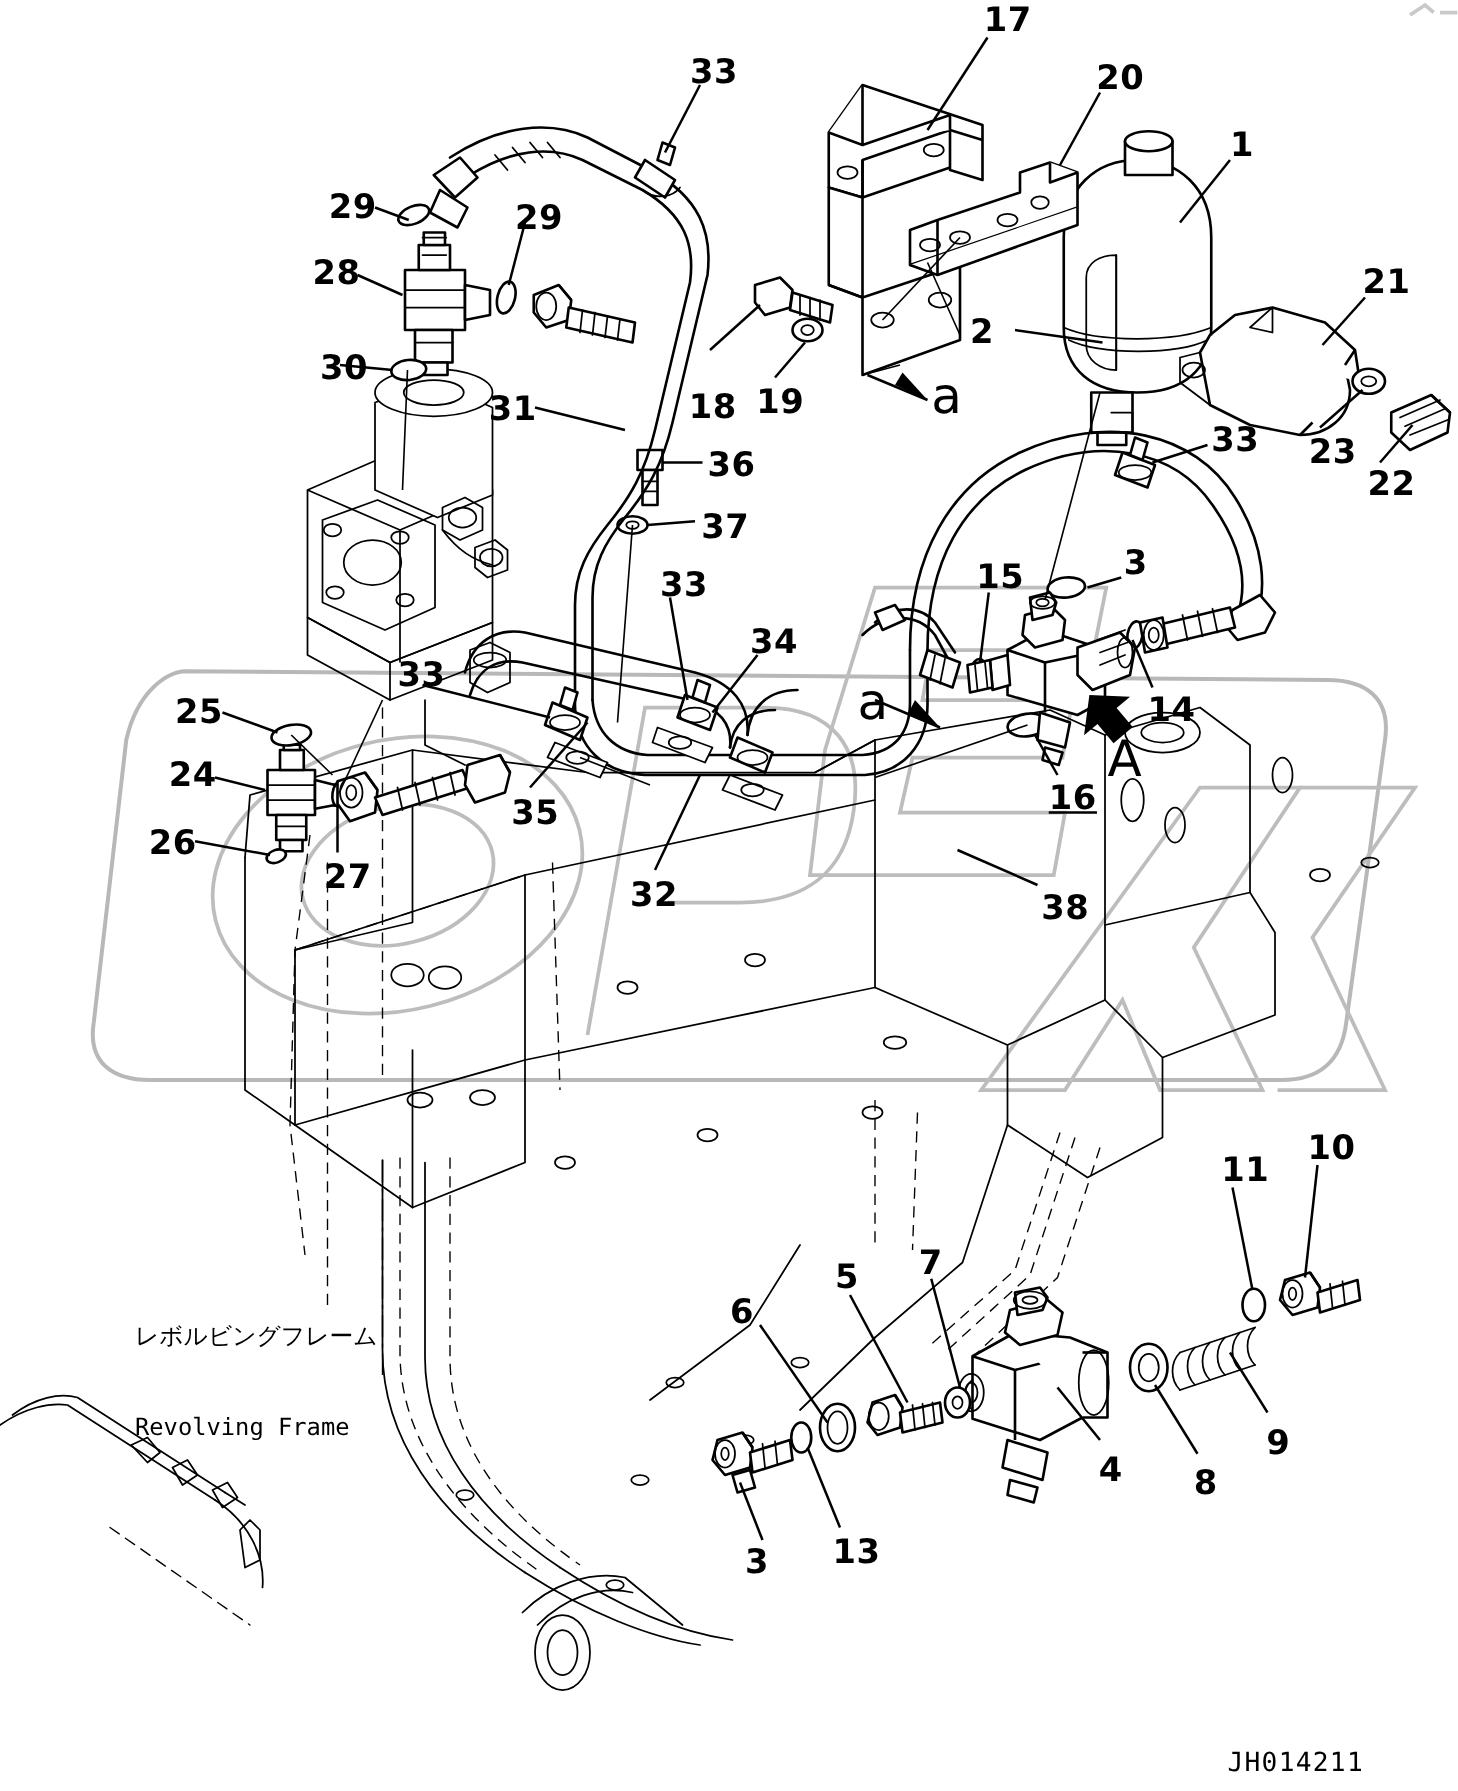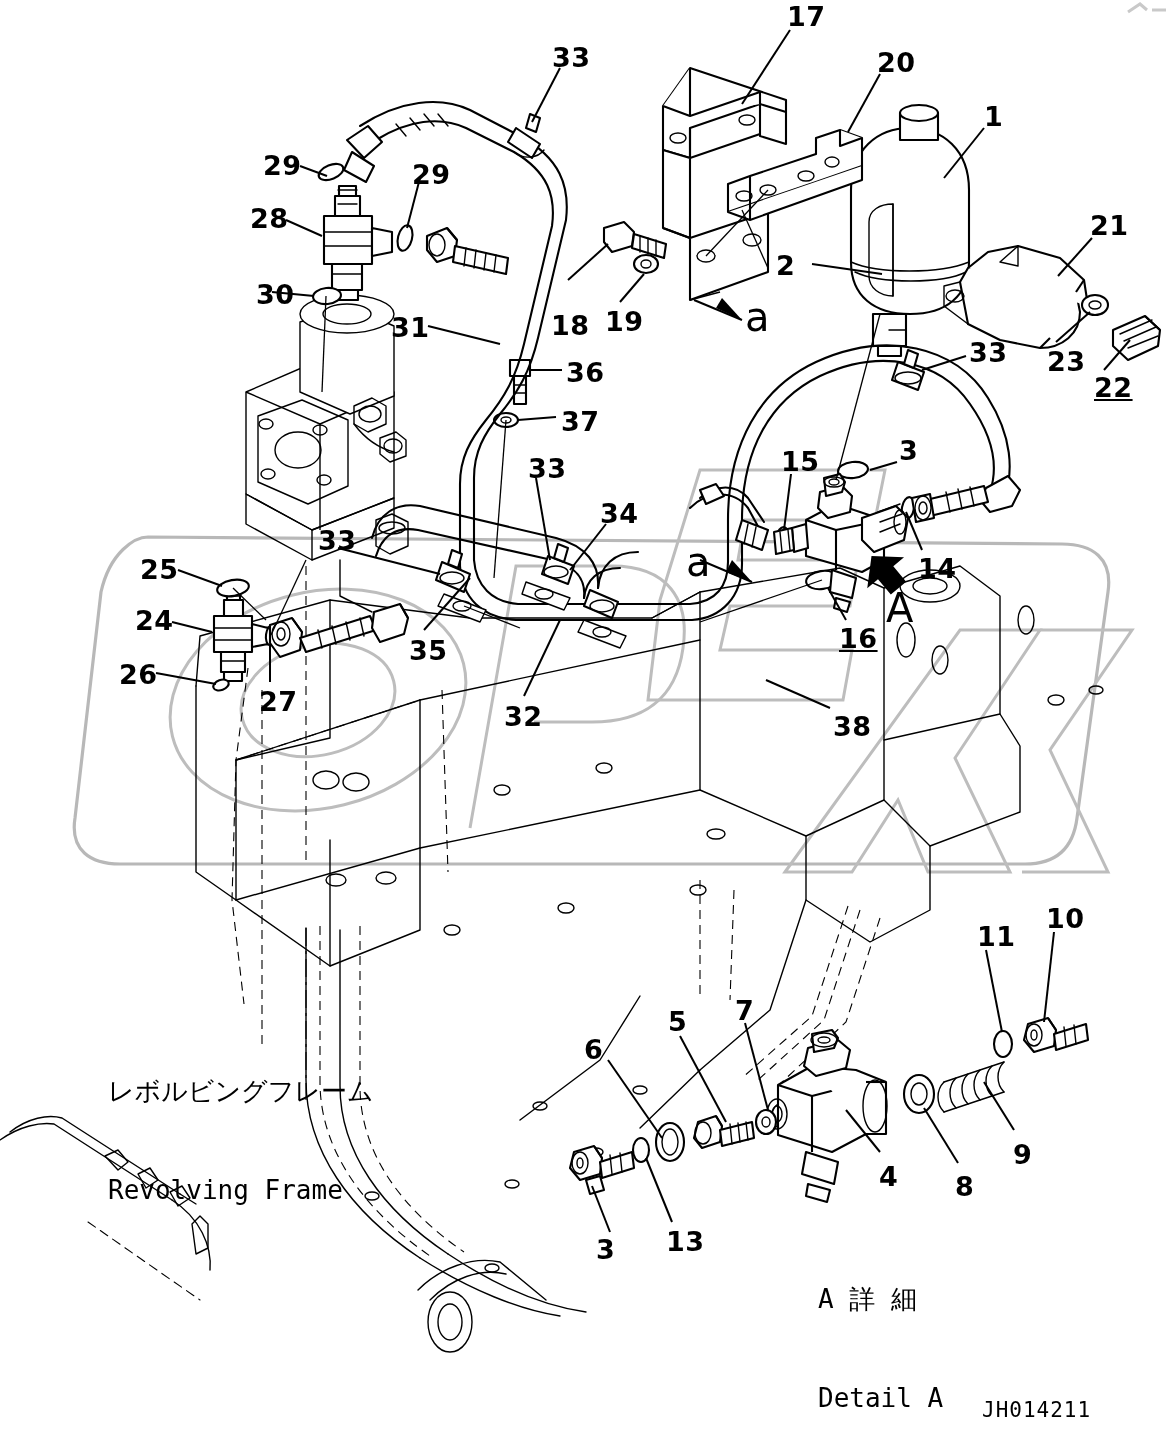--- a/index.html
+++ b/index.html
@@ -7,21 +7,21 @@
   body{width:1166px;height:1433px;overflow:hidden;
        font-family:"DejaVu Sans Mono","Liberation Mono",monospace;}
   #sheet{position:relative;width:1166px;height:1433px;background:#ffffff;}
   svg{position:absolute;left:0;top:0;}
   .callout{position:absolute;font-family:"DejaVu Sans","Liberation Sans",sans-serif;
            font-weight:bold;font-size:27px;color:#000;line-height:1;
            white-space:nowrap;letter-spacing:.5px;}
   .sec-letter{position:absolute;font-family:"DejaVu Sans","Liberation Sans",sans-serif;
               font-size:40px;color:#000;line-height:1;white-space:nowrap;}
   .label-block{position:absolute;font-family:"DejaVu Sans Mono","Liberation Mono",monospace;
-               font-size:26px;color:#000;line-height:1.28;white-space:pre;}
+               font-size:19px;color:#000;line-height:1.28;white-space:pre;}
   .dwgno{position:absolute;font-family:"DejaVu Sans Mono","Liberation Mono",monospace;
          font-size:21px;color:#000;letter-spacing:1px;white-space:nowrap;}
 </style>
 </head>
 <body>
 
 <div id="sheet">
 
   <svg width="1166" height="1433" style="z-index:1;">
     <g fill="none" stroke="#b8b8b8" stroke-width="3.2">
@@ -726,21 +726,21 @@
     <span class="callout" style="left:596px;top:1236px;">3</span>
     <span class="callout" style="left:666px;top:1228px;">13</span>
     <span class="callout" style="left:918px;top:555px;">14</span>
     <span class="callout" style="left:781px;top:448px;">15</span>
     <span class="callout" style="left:839px;top:625px;text-decoration:underline;">16</span>
     <span class="callout" style="left:787px;top:3px;">17</span>
     <span class="callout" style="left:551px;top:284px;margin-top:28px;">18</span>
     <span class="callout" style="left:605px;top:308px;">19</span>
     <span class="callout" style="left:877px;top:49px;">20</span>
     <span class="callout" style="left:1090px;top:212px;">21</span>
-    <span class="callout" style="left:1094px;top:374px;text-decoration:underline;">22</span>
+    <span class="callout" style="left:1094px;top:374px;">22</span>
     <span class="callout" style="left:1047px;top:348px;">23</span>
     <span class="callout" style="left:135px;top:607px;">24</span>
     <span class="callout" style="left:140px;top:556px;">25</span>
     <span class="callout" style="left:119px;top:661px;">26</span>
     <span class="callout" style="left:259px;top:688px;">27</span>
     <span class="callout" style="left:250px;top:205px;">28</span>
     <span class="callout" style="left:263px;top:152px;">29</span>
     <span class="callout" style="left:412px;top:161px;">29</span>
     <span class="callout" style="left:236px;top:281px;margin-left:20px;">30</span>
     <span class="callout" style="left:391px;top:314px;">31</span>
@@ -760,20 +760,16 @@
     <span class="sec-letter" style="left:745px;top:297px;">a</span>
     <span class="sec-letter" style="left:686px;top:542px;">a</span>
     <span class="sec-letter" style="left:886px;top:588px;">A</span>
   </div>
 
   <div class="label-block" style="left:108px;top:1008px;">
     <div>レボルビングフレーム</div>
     <div>Revolving Frame</div>
   </div>
 
-  <div class="label-block" style="left:818px;top:1216px;">
-    <div>A 詳 細</div>
-    <div>Detail A</div>
-  </div>
 
   <div class="dwgno" style="left:982px;top:1398px;">JH014211</div>
 
 </div>
 
 </body></html>

